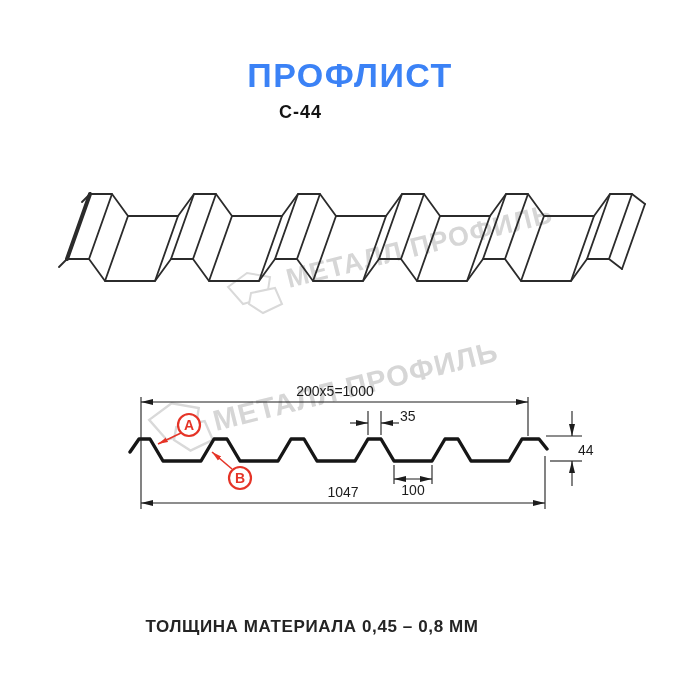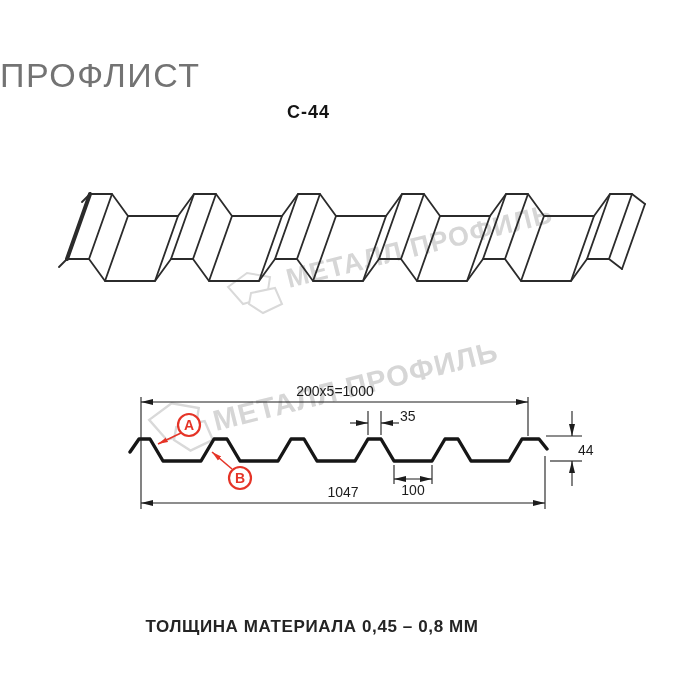--- a/index.html
+++ b/index.html
@@ -1,21 +1,21 @@
 <!DOCTYPE html>
 <html><head>
 <meta charset="utf-8">
 <style>
   html,body{margin:0;padding:0;background:#fff;}
   .page{position:relative;width:700px;height:700px;background:#fff;overflow:hidden;
         font-family:"Liberation Sans",sans-serif;color:#151515;}
-  .title{position:absolute;left:0;top:56px;width:700px;
-         font-size:34px;font-weight:normal;letter-spacing:1.5px;color:#737373;}
+  .title{position:absolute;left:0;top:56px;width:700px;text-align:center;
+         font-size:34px;font-weight:bold;letter-spacing:1.5px;color:#3b82f6;}
   .subtitle{position:absolute;left:0;top:102px;width:601px;text-align:center;
-            font-size:18px;font-weight:bold;letter-spacing:1px;color:#141414;padding-left:8px;}
+            font-size:18px;font-weight:bold;letter-spacing:1px;color:#141414;}
   .footer{position:absolute;left:0;top:617px;width:624px;text-align:center;
           font-size:17px;font-weight:600;letter-spacing:.6px;color:#242424;}
   svg{position:absolute;left:0;top:0;}
   .dimtext{font-size:14px;fill:#1c1c1c;}
   .wmtext{font-size:27px;font-weight:bold;fill:#d6d6d6;letter-spacing:1px;}
   .callout-letter{font-size:14px;font-weight:bold;fill:#e53427;}
 </style>
 </head>
 <body>
 

